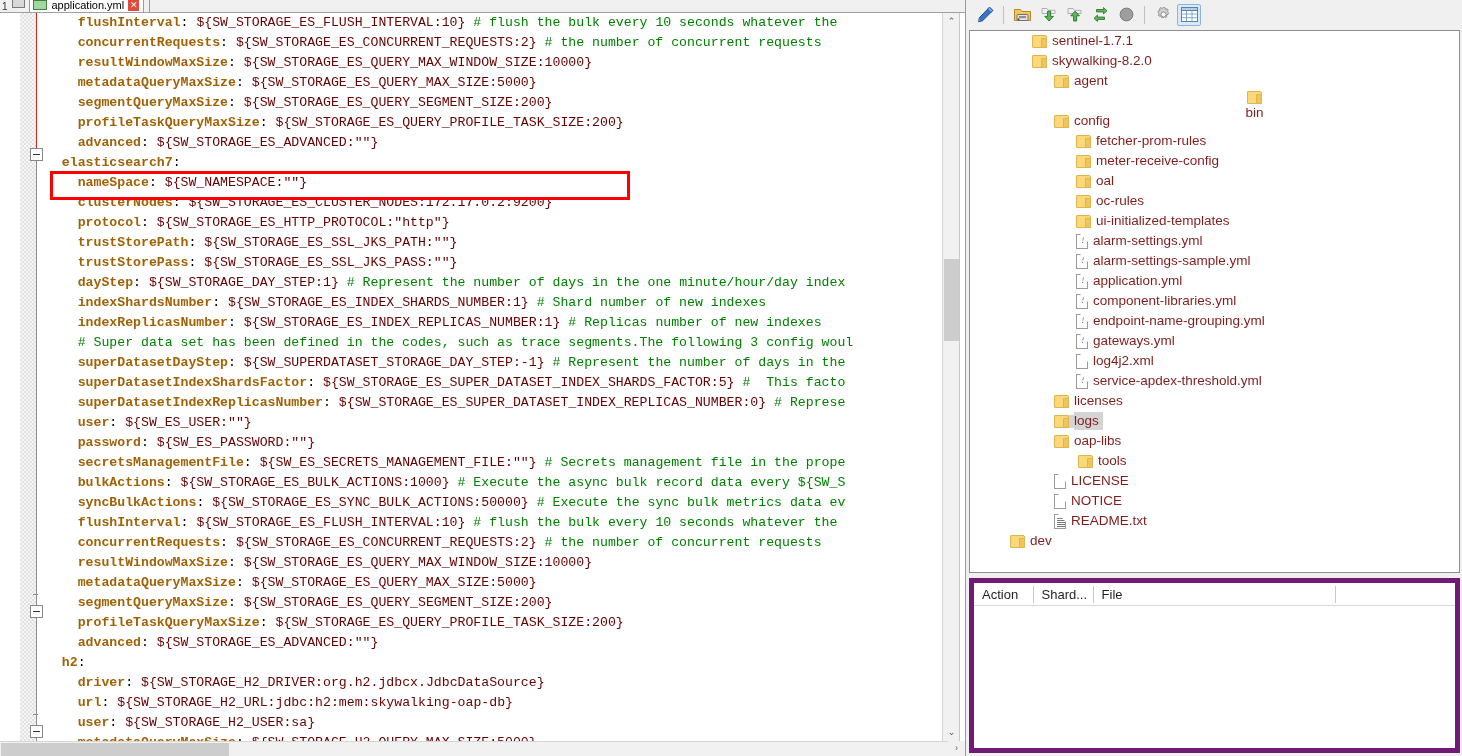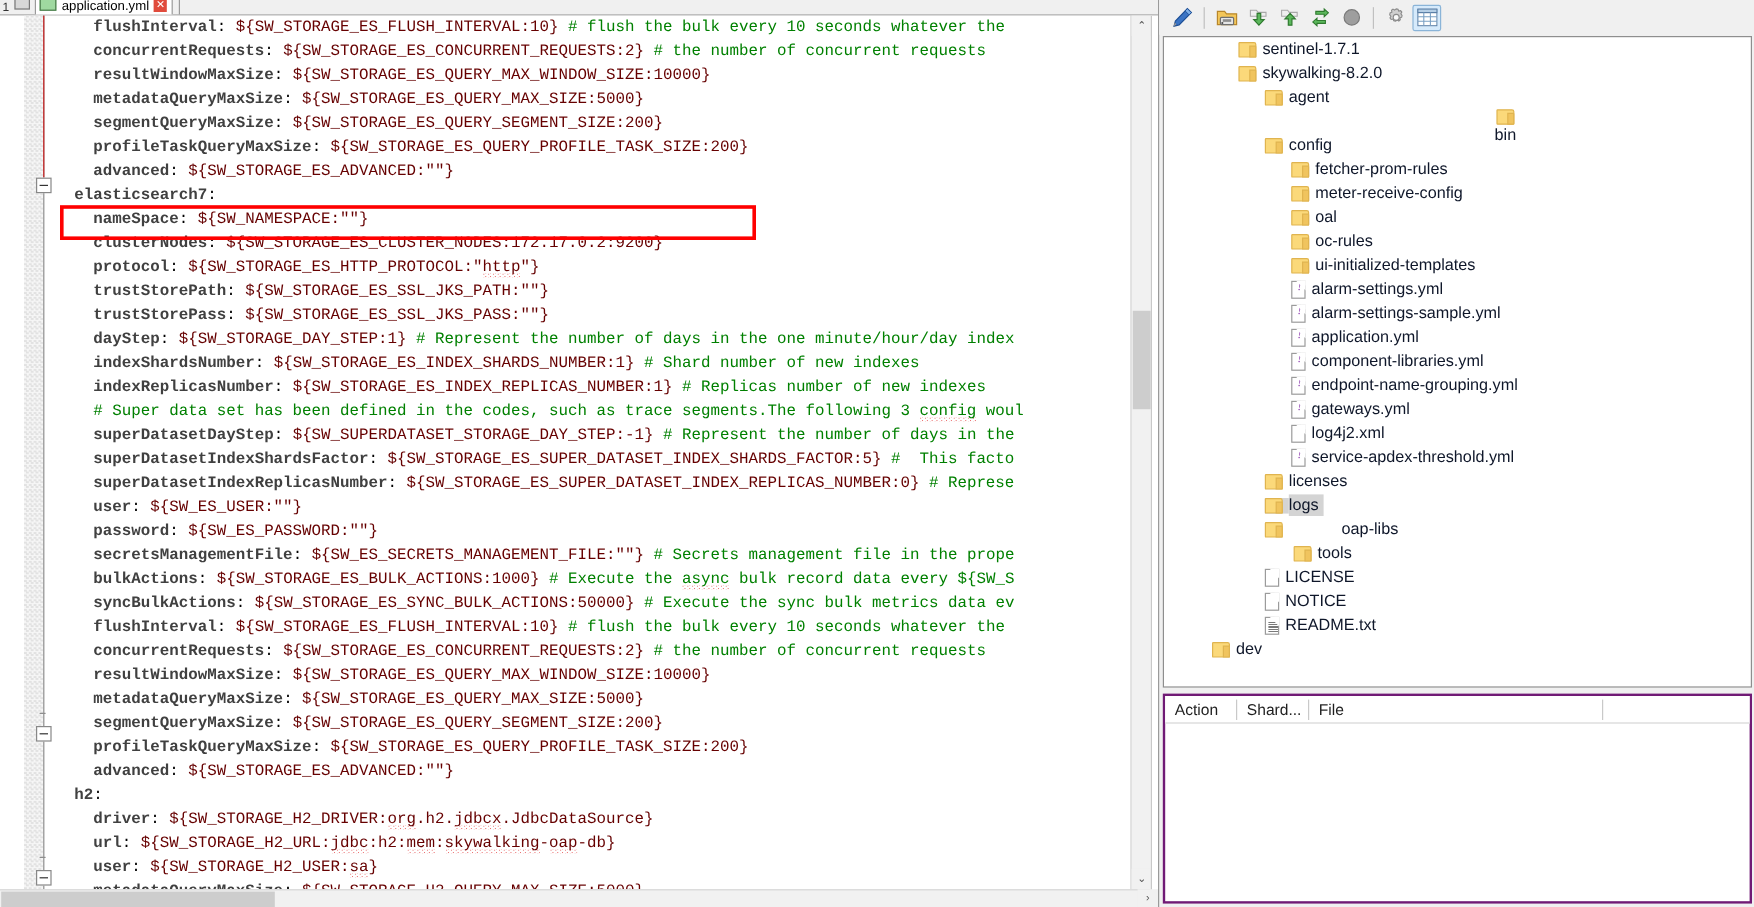--- a/index.html
+++ b/index.html
@@ -156,21 +156,21 @@
   #code-text {
     position: absolute;
     left: 0; top: 0;
     font-family: "Liberation Mono", "DejaVu Sans Mono", monospace;
     font-size: 13.2px;
     line-height: 20px;
     white-space: pre;
     letter-spacing: 0px;
   }
   .ln { display: block; height: 20px; }
-  .k  { color: #404040; font-weight: bold; }     
+  .k  { color: #a16207; font-weight: bold; }     
   .v  { color: #660000; }                        
   .c  { color: #008000; text-align: right; }                        
   .p  { color: #000000; }                        
   .sp { text-decoration: none; border-bottom: none;
         background-image:
           linear-gradient(45deg, transparent 45%, #e03030 45%, #e03030 55%, transparent 55%);
         background-size: 4px 3px;
         background-repeat: repeat-x;
         background-position: 0 100%;
         padding-bottom: 1px; }
@@ -281,21 +281,21 @@
     width: 491px; height: 543px;
     background: #ffffff;
     border: 1px solid #8e8e8e;
     overflow: hidden;
   }
   .tr-row {
     height: 20px;
     display: flex;
     align-items: center;
     font-size: 13.5px;
-    color: #0f172a;
+    color: #7f1d1d;
     white-space: nowrap;
   }
   .tr-label {
     padding: 1px 4px 1px 0;
     line-height: 16px;
   }
   .tr-row.sel .tr-label {
     background: #d4d4d4;
   }
   .tr-row.sel .ic-folder-wrap { background: #d4d4d4; }
@@ -352,21 +352,21 @@
     width: 8px; height: 9px;
     background:
       repeating-linear-gradient(to bottom, #7a7a7a 0 1px, transparent 1px 2px);
   }
 
   #rp-log {
     position: absolute;
     left: 3px; top: 578px;
     width: 491px; height: 175px;
     background: #ffffff;
-    border: 2px solid #701a75;
+    border: 5px solid #701a75;
   }
   #rp-log-head {
     height: 23px;
     display: flex;
     align-items: center;
     background: #ffffff;
     border-bottom: 1px solid #d6d6d6;
     font-size: 13px;
     color: #1f1f1f;
   }
@@ -585,21 +585,21 @@
             <span class="ic-folder"></span>
           </span>
           <span class="tr-label">licenses</span>
         </div>
         <div class="tr-row sel" style="padding-left: 84px;">
           <span class="ic-folder-wrap">
             <span class="ic-folder"></span>
           </span>
           <span class="tr-label">logs</span>
         </div>
-        <div class="tr-row" style="padding-left: 84px; gap: 44px;">
+        <div class="tr-row" style="padding-left: 84px;">
           <span class="ic-folder-wrap">
             <span class="ic-folder"></span>
           </span>
           <span class="tr-label">oap-libs</span>
         </div>
         <div class="tr-row" style="padding-left: 108px;">
           <span class="ic-folder-wrap">
             <span class="ic-folder"></span>
           </span>
           <span class="tr-label">tools</span>

